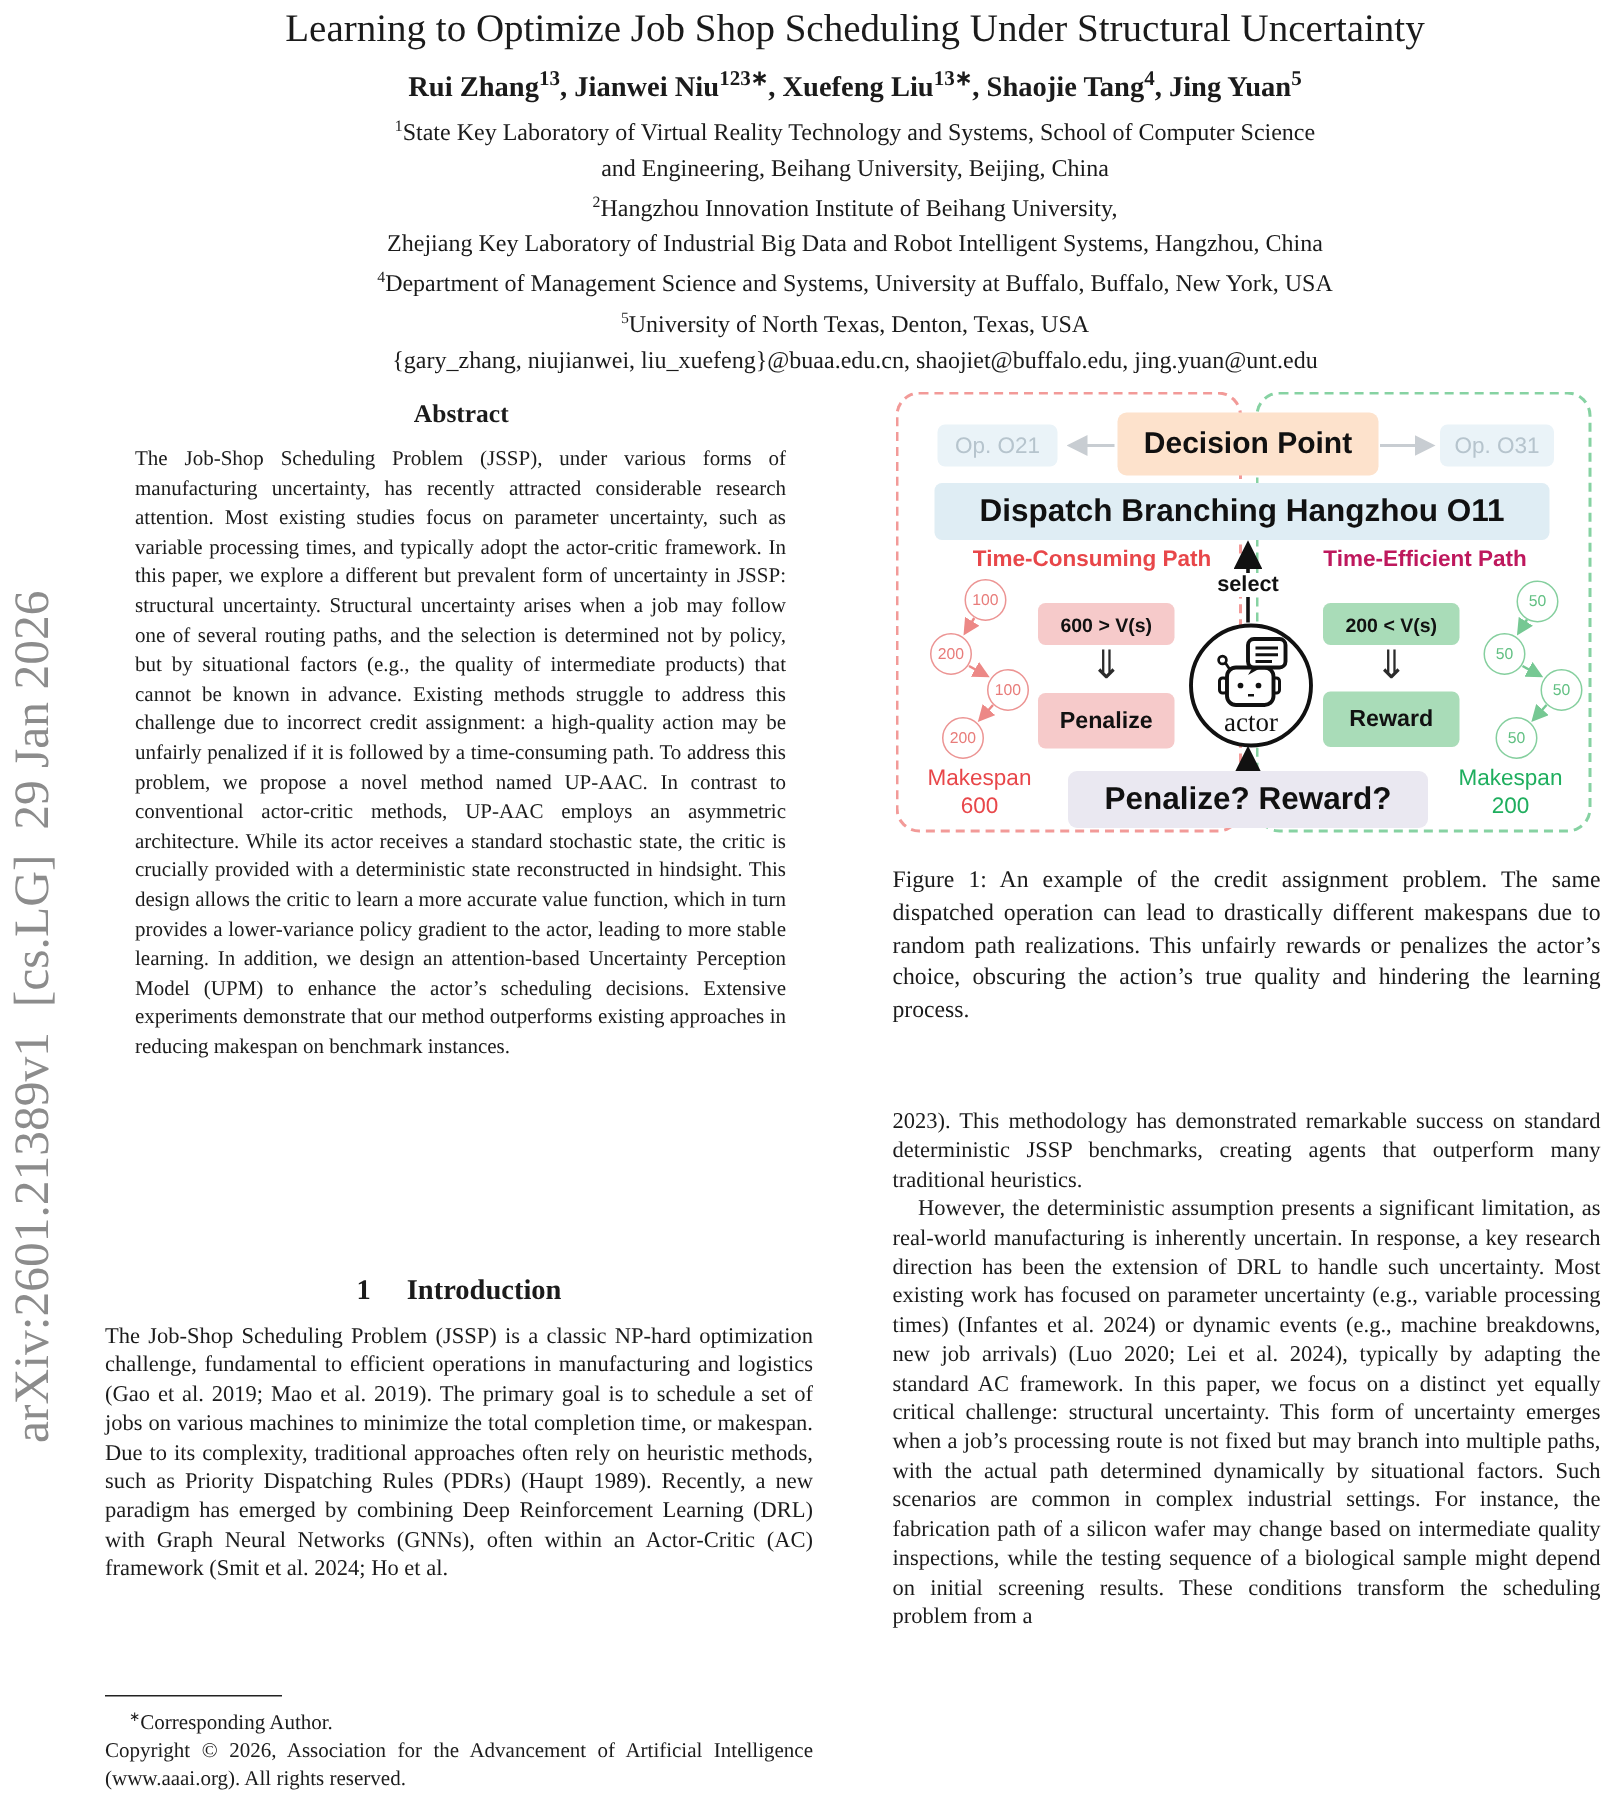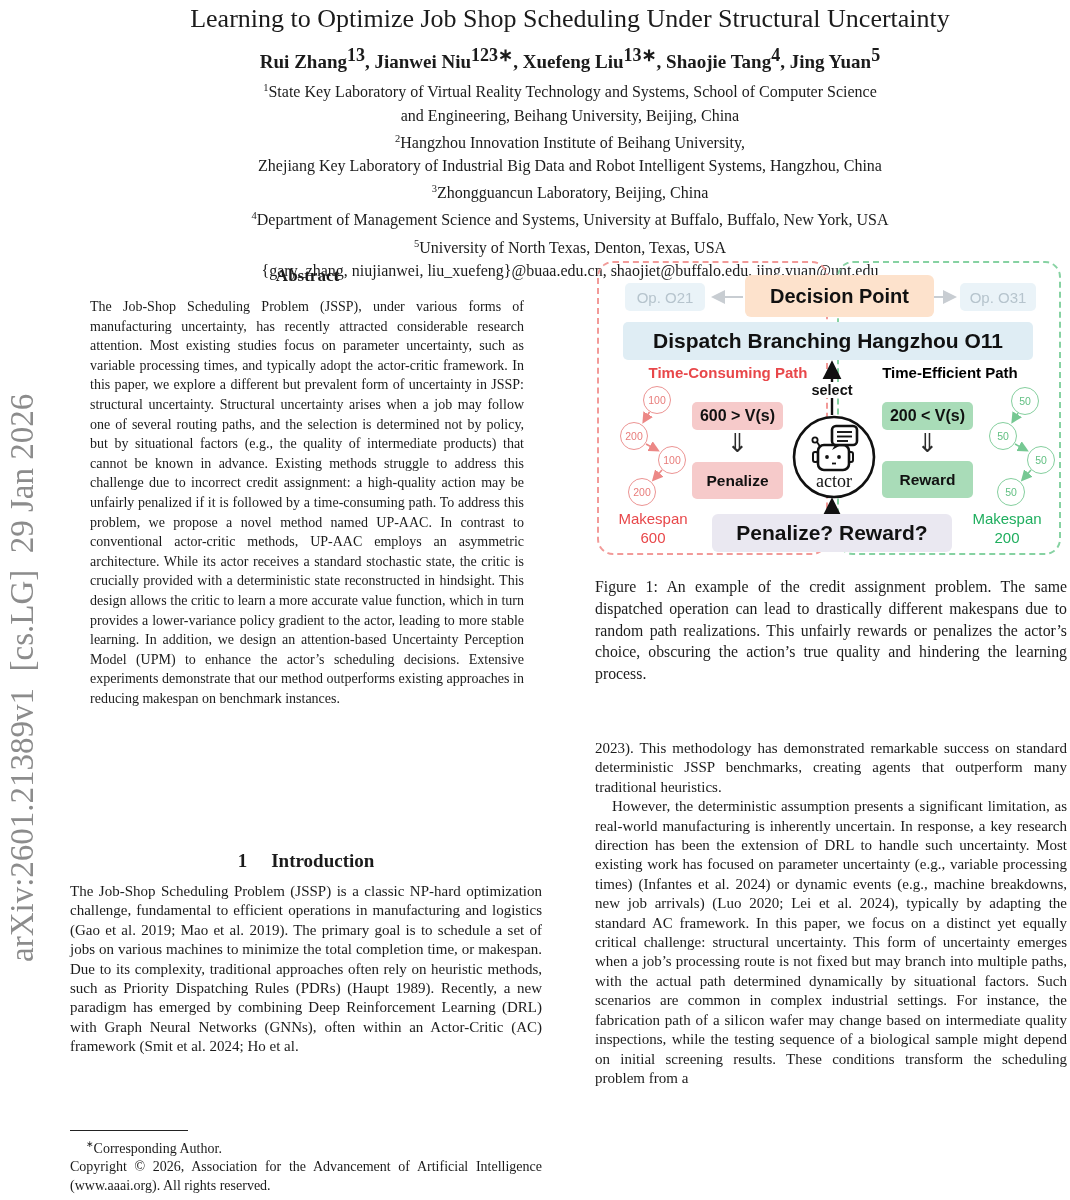--- a/index.html
+++ b/index.html
@@ -15,21 +15,21 @@
 
   
   .arxiv{position:absolute;left:4px;top:230px;height:732px;writing-mode:vertical-rl;
          transform:rotate(180deg);font-size:33px;color:#8c8c8c;white-space:pre;
          font-family:"Liberation Serif", serif;}
 
   
   .header{position:absolute;left:90px;top:2px;width:960px;text-align:center;}
   .title{font-size:26px;line-height:34px;font-weight:normal;}
   .authors{margin-top:8px;font-size:19px;font-weight:bold;}
-  .authors sup{font-size:18px;font-weight:bold;}
+  .authors sup{font-size:14px;font-weight:bold;}
   .affils{margin-top:3px;font-size:16px;line-height:23px;}
   .affils sup{font-size:10.5px;}
   .emails{font-size:16px;line-height:23px;}
 
   
   .abstract-head{position:absolute;left:90px;top:266px;width:435px;text-align:center;
                  font-weight:bold;font-size:17px;}
   .abstract-body{position:absolute;left:90px;top:297px;width:434px;font-size:14px;
                  line-height:19.6px;text-align:justify;}
   .intro-head{position:absolute;left:70px;top:850px;width:472px;text-align:center;
@@ -55,32 +55,32 @@
   .figure{position:absolute;left:595px;top:258px;width:470px;height:307px;
           font-family:"Liberation Sans", sans-serif;}
   .figure *{box-sizing:border-box;}
   .fig-abs{position:absolute;}
   .dash-box{position:absolute;border-radius:16px;}
   .dash-red{left:2px;top:3px;width:231px;height:294px;border:2px dashed var(--dashed-red);}
   .dash-green{left:242px;top:3px;width:224px;height:294px;border:2px dashed var(--dashed-green);}
   .arrow-layer{position:absolute;left:0;top:0;width:470px;height:307px;}
   .op-box{background:var(--box-blue-light);color:var(--gray-label);font-size:15px;
           border-radius:5px;display:flex;align-items:center;justify-content:center;}
-  .decision{left:150px;top:17px;width:189px;height:42px;background:var(--peach);
+  .decision{left:150px;top:17px;width:174px;height:42px;background:var(--peach);
             font-weight:bold;font-size:20px;color:#111;border-radius:6px;
             display:flex;align-items:center;justify-content:center;}
   .dispatch{left:28px;top:64px;width:410px;height:38px;background:var(--box-blue);
             font-weight:bold;font-size:21px;color:#111;border-radius:5px;
             display:flex;align-items:center;justify-content:center;}
   .path-label{font-weight:bold;font-size:15px;text-align:center;}
   .path-red{left:38px;top:106px;width:190px;color:var(--red-accent);}
-  .path-green{left:260px;top:106px;width:190px;color:#000000;}
+  .path-green{left:260px;top:106px;width:190px;color:#be185d;}
   .select-label{left:213px;top:124px;width:48px;text-align:center;font-weight:bold;
                 font-size:14.5px;color:#111;background:#fff;}
-  .cond-box{width:91px;height:28px;border-radius:5px;font-weight:bold;font-size:16px;
+  .cond-box{width:91px;height:28px;border-radius:5px;font-weight:bold;font-size:13px;
             color:#111;display:flex;align-items:center;justify-content:center;}
   .cond-left{left:97px;top:144px;background:var(--pink);}
   .cond-right{left:287px;top:144px;background:var(--green-box);}
   .darrow{width:25px;text-align:center;font-size:26px;color:#2b2b2b;line-height:30px;}
   .darrow-left{left:130px;top:170px;}
   .darrow-right{left:320px;top:170px;}
   .action-box{width:91px;height:37px;border-radius:5px;font-weight:bold;font-size:15.5px;
               color:#111;display:flex;align-items:center;justify-content:center;}
   .action-left{left:97px;top:204px;background:var(--pink);}
   .action-right{left:287px;top:203px;background:var(--green-box);}
@@ -104,21 +104,20 @@
   <div class="arxiv">arXiv:2601.21389v1  [cs.LG]  29 Jan 2026</div>
 
   <div class="header">
     <div class="title">Learning to Optimize Job Shop Scheduling Under Structural Uncertainty</div>
     <div class="authors"><span><span>Rui Zhang</span><sup>13</sup>, </span><span><span>Jianwei Niu</span><sup>123∗</sup>, </span><span><span>Xuefeng Liu</span><sup>13∗</sup>, </span><span><span>Shaojie Tang</span><sup>4</sup>, </span><span><span>Jing Yuan</span><sup>5</sup></span></div>
     <div class="affils">
         <div><sup>1</sup>State Key Laboratory of Virtual Reality Technology and Systems, School of Computer Science</div>
         <div>and Engineering, Beihang University, Beijing, China</div>
         <div><sup>2</sup>Hangzhou Innovation Institute of Beihang University,</div>
         <div>Zhejiang Key Laboratory of Industrial Big Data and Robot Intelligent Systems, Hangzhou, China</div>
-        <div><sup>3</sup>Zhongguancun Laboratory, Beijing, China</div>
         <div><sup>4</sup>Department of Management Science and Systems, University at Buffalo, Buffalo, New York, USA</div>
         <div><sup>5</sup>University of North Texas, Denton, Texas, USA</div>
       </div>
     <div class="emails">{gary_zhang, niujianwei, liu_xuefeng}@buaa.edu.cn, shaojiet@buffalo.edu, jing.yuan@unt.edu</div>
   </div>
 
   <div class="abstract-head">Abstract</div>
   <div class="abstract-body">The Job-Shop Scheduling Problem (JSSP), under various forms of manufacturing uncertainty, has recently attracted considerable research attention. Most existing studies focus on parameter uncertainty, such as variable processing times, and typically adopt the actor-critic framework. In this paper, we explore a different but prevalent form of uncertainty in JSSP: structural uncertainty. Structural uncertainty arises when a job may follow one of several routing paths, and the selection is determined not by policy, but by situational factors (e.g., the quality of intermediate products) that cannot be known in advance. Existing methods struggle to address this challenge due to incorrect credit assignment: a high-quality action may be unfairly penalized if it is followed by a time-consuming path. To address this problem, we propose a novel method named UP-AAC. In contrast to conventional actor-critic methods, UP-AAC employs an asymmetric architecture. While its actor receives a standard stochastic state, the critic is crucially provided with a deterministic state reconstructed in hindsight. This design allows the critic to learn a more accurate value function, which in turn provides a lower-variance policy gradient to the actor, leading to more stable learning. In addition, we design an attention-based Uncertainty Perception Model (UPM) to enhance the actor’s scheduling decisions. Extensive experiments demonstrate that our method outperforms existing approaches in reducing makespan on benchmark instances.</div>
 
   <div class="intro-head">

